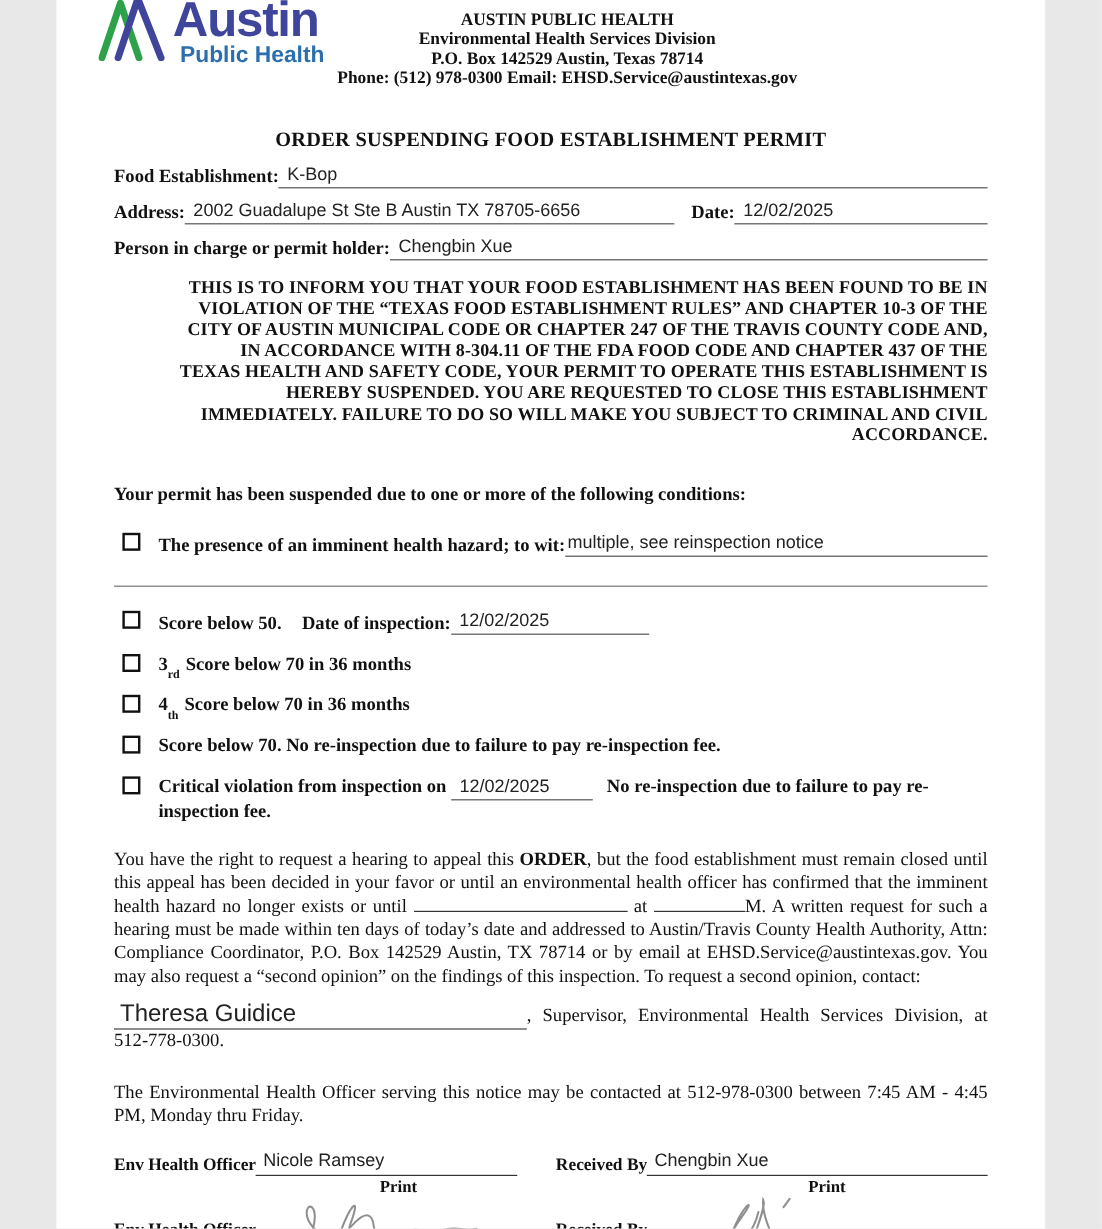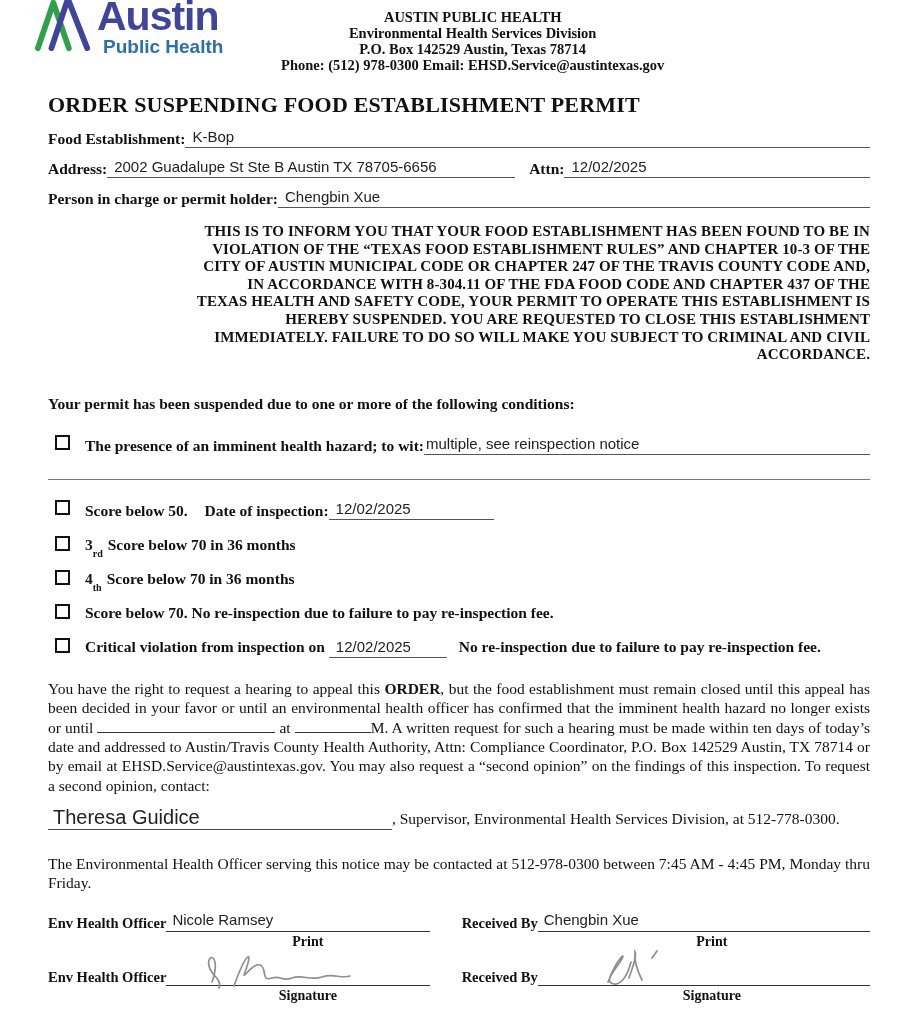--- a/index.html
+++ b/index.html
@@ -1,34 +1,34 @@
 <!DOCTYPE html>
 <html><head>
 <meta charset="utf-8">
 <style>
   * { box-sizing: border-box; margin: 0; padding: 0; }
   html,body { background:#e8e8e8; }
   .page {
-    width: 918px; height: 1024px; margin: 0 auto;
+    width: 824px; height: 1024px; margin: 0 auto;
     background: #ffffff; color: #111;
     font-family: "Liberation Serif", serif;
     position: relative; overflow: hidden;
     padding: 0 48px;
   }
   
   .letterhead { display: flex; align-items: flex-start; padding-top: 0; height: 92px; }
   .logo { display: flex; align-items: flex-start; margin-left: -13px; margin-top: -5px; flex: 0 0 auto; }
   .logo svg { display:block; }
   .logo-text { margin-left: 4px; font-family: "Liberation Sans", sans-serif; }
   .logo-word { font-size: 41px; font-weight: bold; color: #3E459B; line-height: 1.05; letter-spacing: -1px; }
   .logo-sub  { font-size: 19px; font-weight: bold; color: #2C6FAE; margin-left: 6px; margin-top: -2px; }
   .agency { flex: 1; margin-right: 148px; text-align: center; padding-top: 9px;
             font-weight: bold; font-size: 14.5px; line-height: 16px; white-space: nowrap; }
   
-  .doc-title { text-align: left; font-weight: bold; font-size: 22px; letter-spacing: .2px; }
+  .doc-title { text-align: center; font-weight: bold; font-size: 17px; letter-spacing: .2px; margin-top: 15px; }
   .frow { display: flex; align-items: flex-end; margin-top: 9px; font-weight: bold; font-size: 15.5px; line-height: 19px; }
   .frow .lbl { white-space: nowrap; }
   .fill { border-bottom: 1.2px solid #555; font-family: "Liberation Sans", sans-serif;
           font-weight: normal; font-size: 15px; color: #222; padding: 0 0 1px 7px; min-height: 19px; }
   .grow { flex: 1; }
   .addr-fill { width: 408px; }
   .date-lbl { margin-left: 14px; }
   
   .notice { margin-top: 15px; font-weight: bold; font-size: 15px; line-height: 17.6px; letter-spacing: .1px; }
   .notice div { white-space: nowrap; text-align: right; }
@@ -92,21 +92,21 @@
 
   <div class="doc-title">ORDER SUSPENDING FOOD ESTABLISHMENT PERMIT</div>
 
   <div class="frow">
     <span class="lbl">Food Establishment:</span>
     <span class="fill grow">K-Bop</span>
   </div>
   <div class="frow">
     <span class="lbl">Address:</span>
     <span class="fill addr-fill">2002 Guadalupe St Ste B  Austin TX 78705-6656</span>
-    <span class="lbl date-lbl">Attn:</span>
+    <span class="lbl date-lbl">Date:</span>
     <span class="fill grow">12/02/2025</span>
   </div>
   <div class="frow">
     <span class="lbl">Person in charge or permit holder:</span>
     <span class="fill grow">Chengbin Xue</span>
   </div>
 
   <div class="notice">
     <div>THIS IS TO INFORM YOU THAT YOUR FOOD ESTABLISHMENT HAS BEEN FOUND TO BE IN</div>
     <div>VIOLATION OF THE “TEXAS FOOD ESTABLISHMENT RULES” AND CHAPTER 10-3 OF THE</div>

